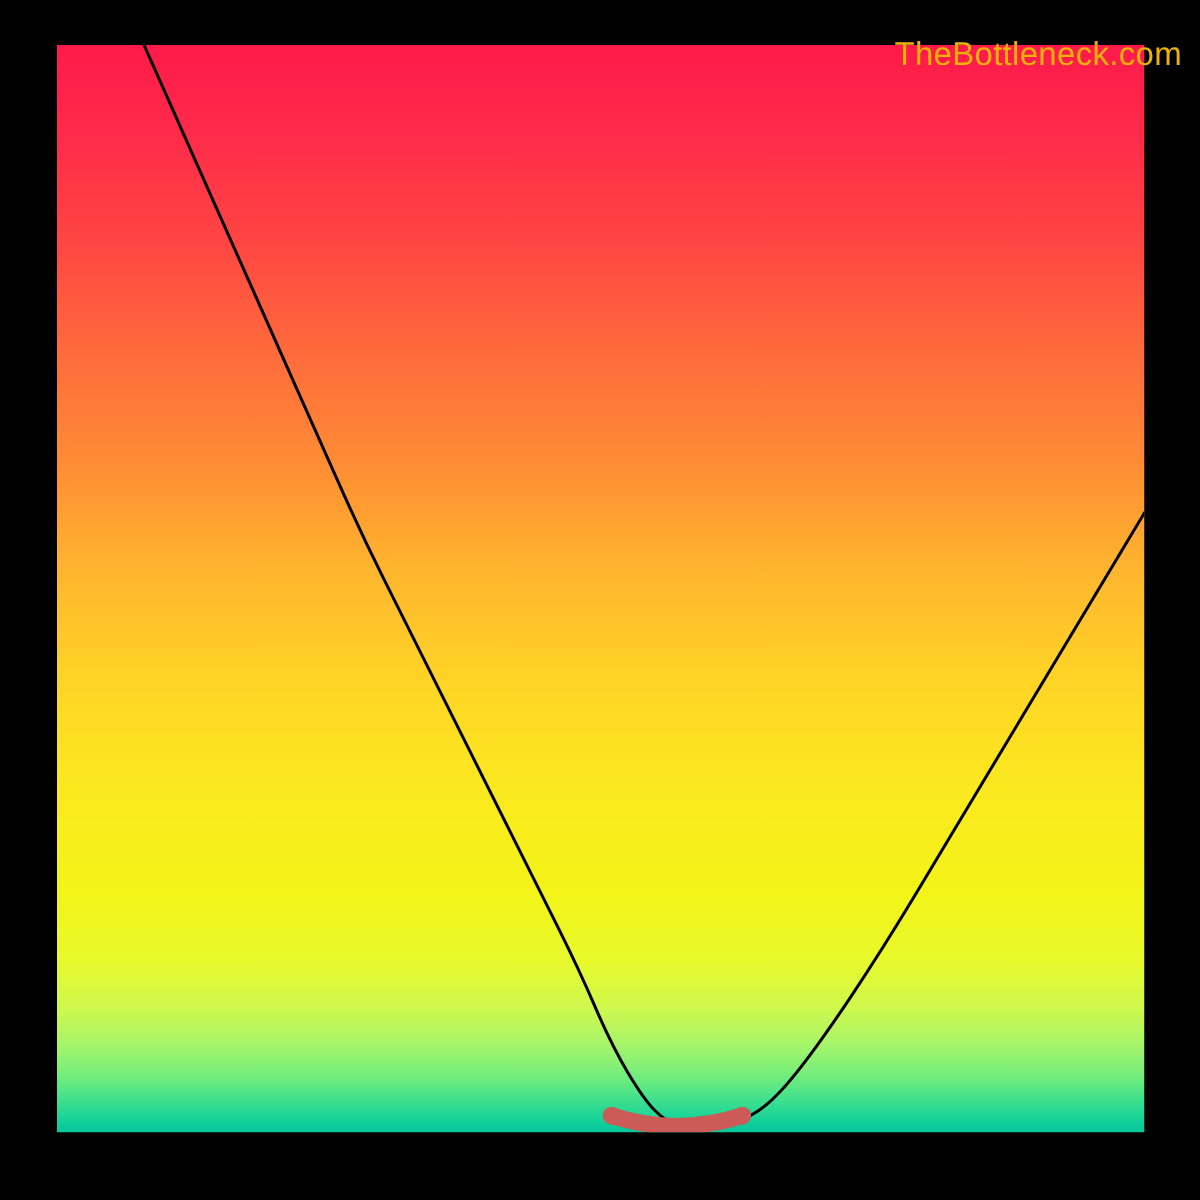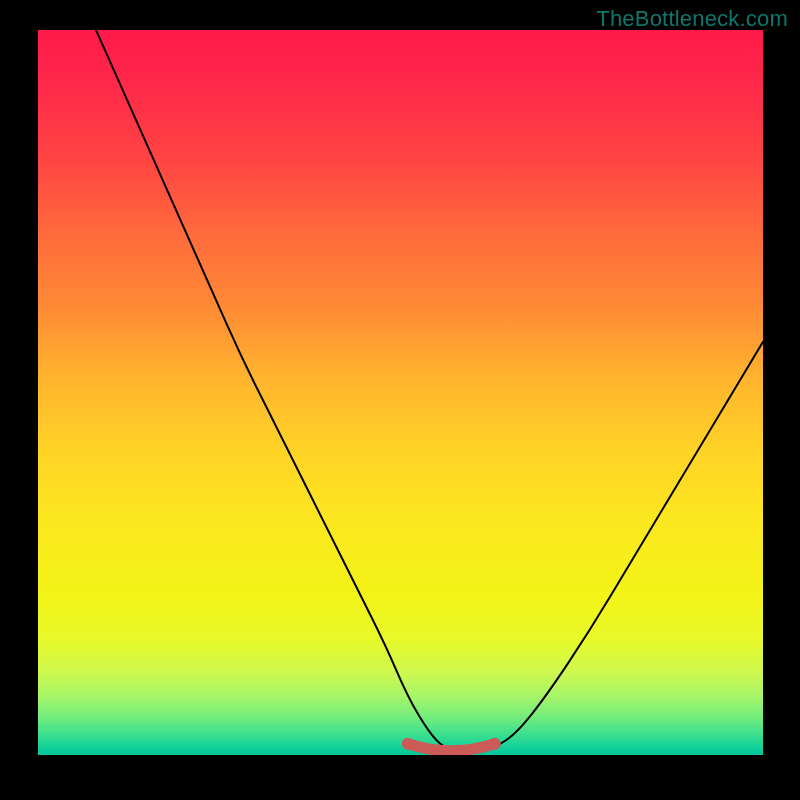--- a/index.html
+++ b/index.html
@@ -12,23 +12,23 @@
     font-family: Arial, Helvetica, sans-serif;
   }
   .frame {
     position: relative;
     width: 800px;
     height: 800px;
     background: #000;
   }
   .attribution {
     position: absolute;
-    top: 6px;
+    top: 23px;
     right: 12px;
-    color: #0f766e;
+    color: #eab308;
     font-size: 22px;
     font-weight: 400;
     letter-spacing: 0.2px;
     z-index: 5;
   }
   .plot-area {
     position: absolute;
     left: 38px;
     top: 30px;
     width: 725px;

